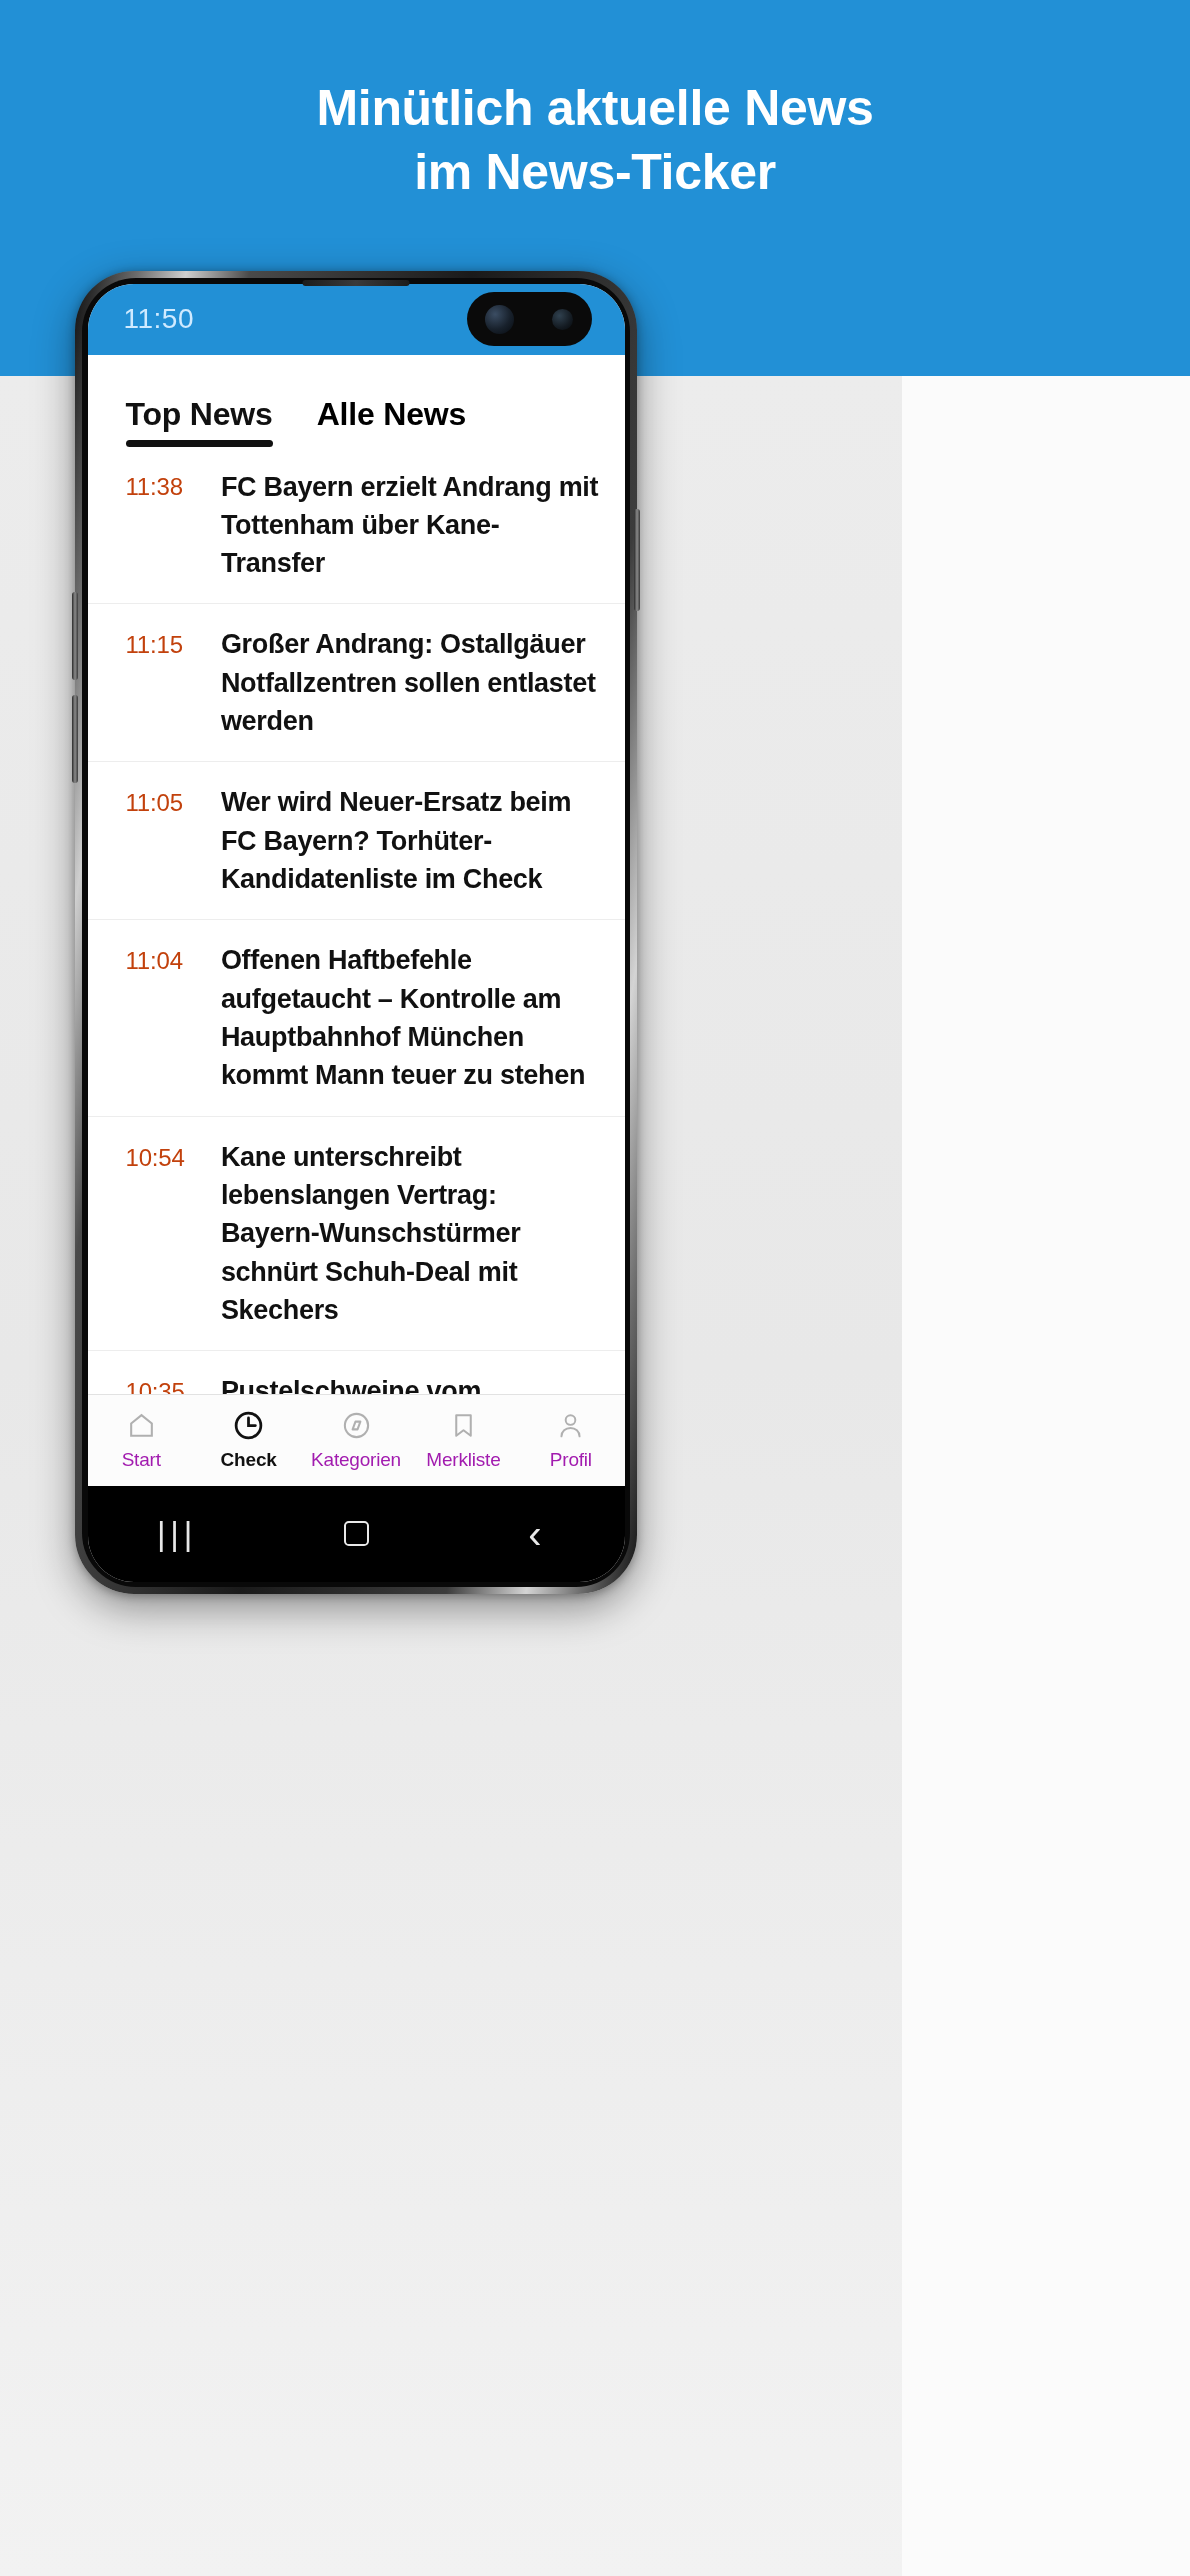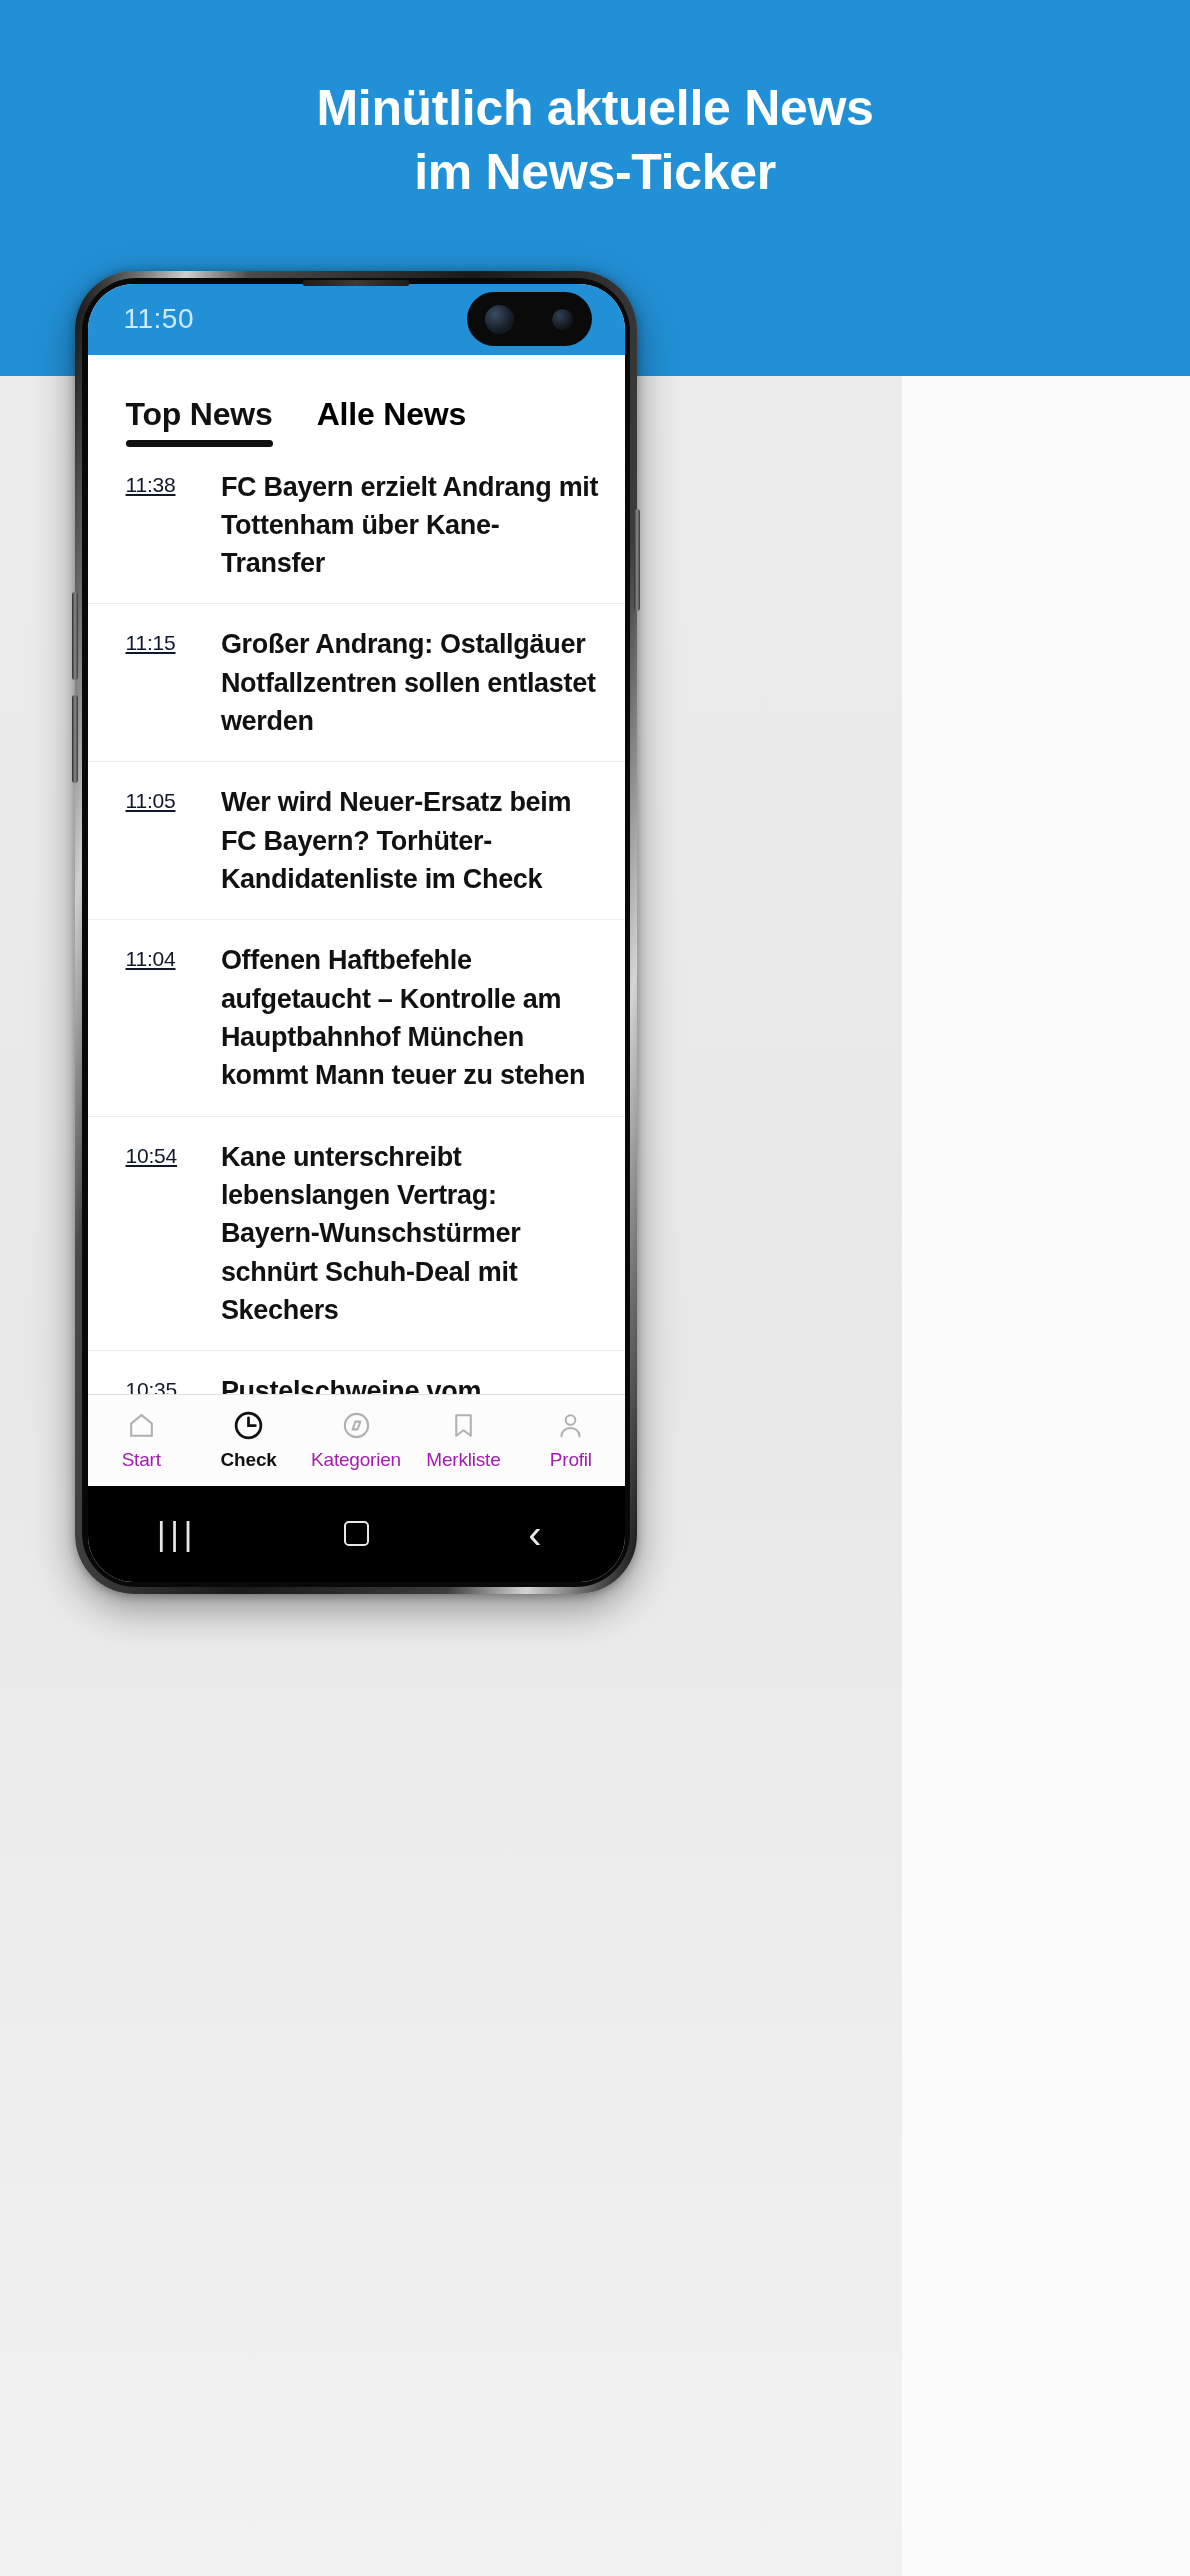--- a/index.html
+++ b/index.html
@@ -113,22 +113,22 @@
   .news-list {
     background:#ffffff; padding:0 0 0 0;
     height:956px; overflow:hidden;
   }
   .news-item {
     display:flex; align-items:flex-start;
     padding:21px 25px 21px 38px;
     border-bottom:1px solid #ededed;
   }
   .news-time {
-    color:#0f172a; font-size:21px; font-weight:normal;
-    min-width:82px; padding-top:5.8px; letter-spacing:-0.2px;text-decoration:underline;
+    color:#c2410c; font-size:24px; font-weight:normal;
+    min-width:82px; padding-top:5.8px; letter-spacing:-0.2px;
   }
   .news-title {
     color:#111111; font-size:27px; font-weight:bold;
     line-height:1.42; letter-spacing:-0.3px;
     padding-left:13.4px; flex:1;
   }
 
   
   .bottomnav {
     position:absolute; left:0; right:0; bottom:96px;

